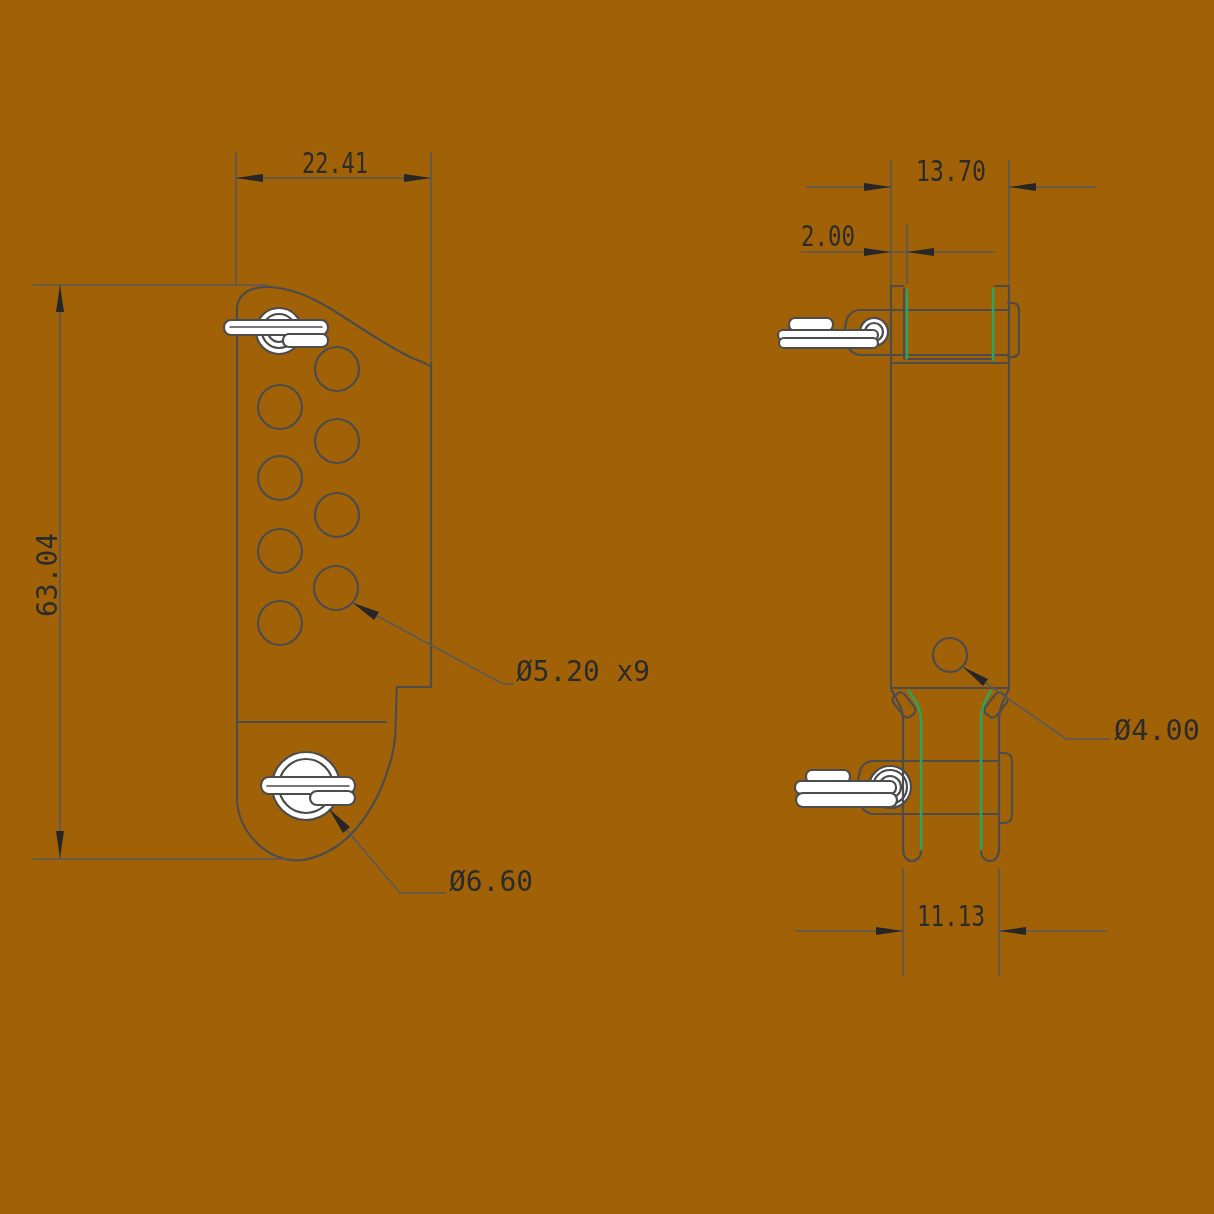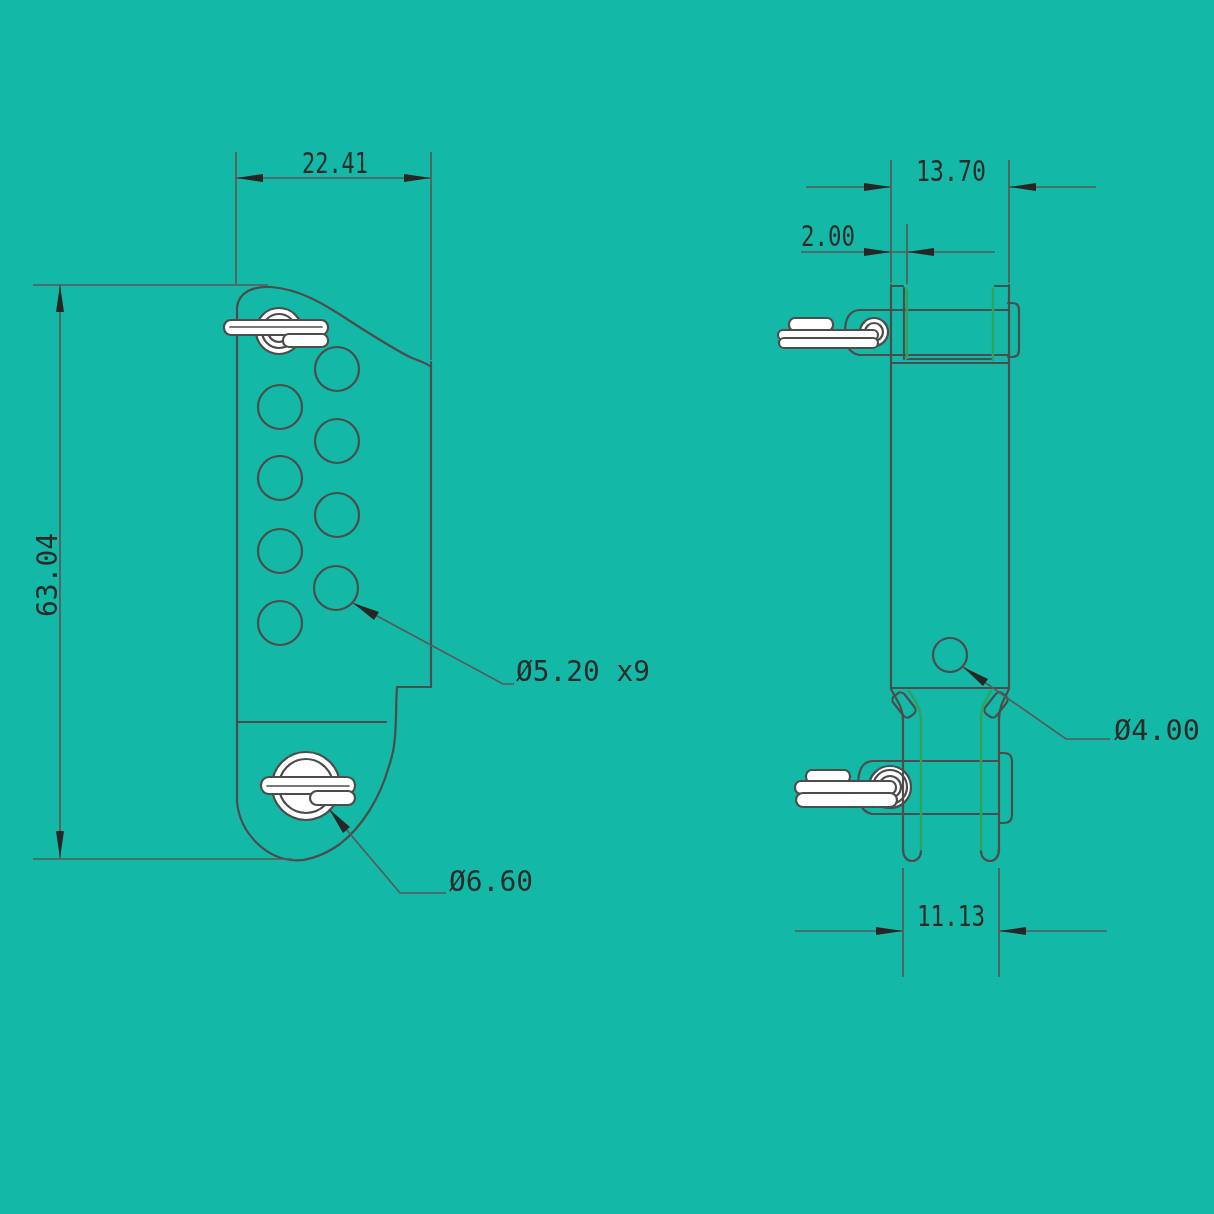--- a/index.html
+++ b/index.html
@@ -1,16 +1,16 @@
 <!DOCTYPE html>
 <html><head>
 <meta charset="utf-8">
 <style>
   html,body{margin:0;padding:0;background:#ffffff;}
-  .canvas{width:1214px;height:1214px;background:#14b8a6;position:relative;}
+  .canvas{width:1214px;height:1214px;background:#a16207;position:relative;}
   svg{display:block;}
   .o{fill:none;}
   .w{fill:#ffffff;}
   .lines path,.lines circle,.lines rect{stroke-width:2.2;stroke-linecap:round;stroke-linejoin:round;}
   .seam{stroke-width:1.6 !important;}
   .greenlayer path{stroke-width:2.5;fill:none;stroke-linecap:round;}
   .dims path{stroke-width:1.7;fill:none;stroke-linecap:butt;}
   .arrows polygon{stroke:none;}
   .labels text{font-family:"DejaVu Sans Mono","Liberation Mono",monospace;font-size:29px;}
 </style>

